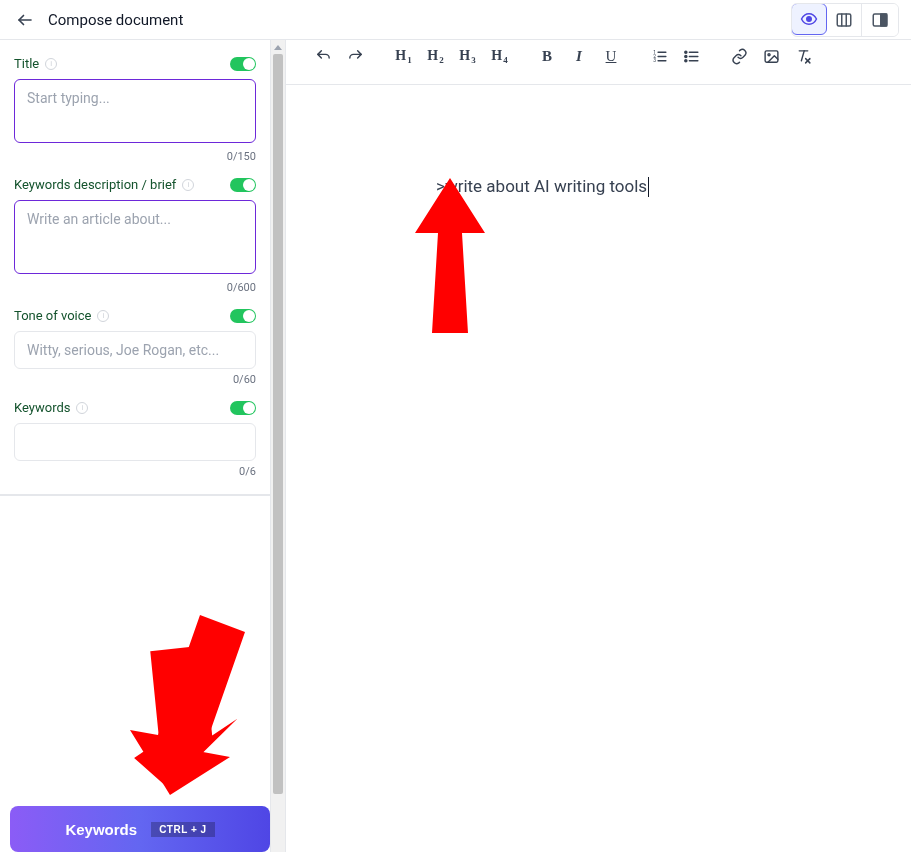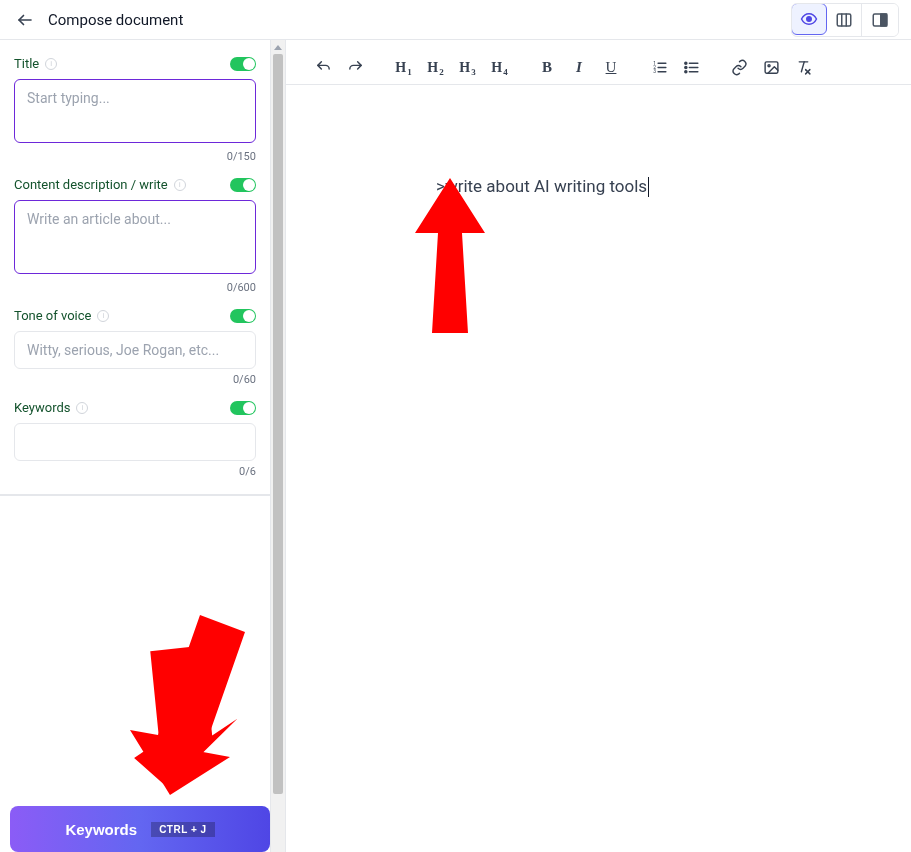--- a/index.html
+++ b/index.html
@@ -53,21 +53,21 @@
 
   .sidebar-spacer { flex: 1; border-top: 1px solid #e5e7eb; }
 
   .compose-wrap { padding: 0; }
   .compose-btn { width: 260px; margin: 0 0 0 10px; height: 46px; border: none; border-radius: 8px; background: linear-gradient(90deg, #8b5cf6 0%, #6366f1 50%, #4f46e5 100%); color: #fff; font-size: 15px; font-weight: 600; display: flex; align-items: center; justify-content: center; gap: 14px; cursor: pointer; }
   .compose-shortcut { background: rgba(0,0,0,0.25); padding: 2px 8px; border-radius: 0; font-size: 10px; font-weight: 700; letter-spacing: 0.5px; }
 
   
   .editor { flex: 1; display: flex; flex-direction: column; border-left: 1px solid #e5e7eb; }
   .toolbar { display: flex; align-items: center; gap: 2px; padding: 8px 22px; border-bottom: 1px solid #e5e7eb; }
-  .tbtn { width: 30px; height: 28px; display: flex; align-items: flex-end; justify-content: center; cursor: pointer; color: #374151; border-radius: 4px; }
+  .tbtn { width: 30px; height: 28px; display: flex; align-items: flex-start; justify-content: center; cursor: pointer; color: #374151; border-radius: 4px; }
   .tbtn svg { width: 17px; height: 17px; }
   .tbtn .h-label { font-family: Georgia, serif; font-weight: 600; font-size: 14px; position: relative; }
   .tbtn .h-sub { font-size: 9px; position: relative; top: 3px; left: 1px; }
   .tool-gap { width: 14px; }
 
   .editor-canvas { flex: 1; padding: 90px 40px 40px 150px; position: relative; }
   .editor-text { font-size: 17px; color: #374151; position: relative; display: inline-block; }
   .cursor { display: inline-block; width: 1px; height: 20px; background: #111827; vertical-align: text-bottom; margin-left: 1px; position: relative; top: 2px; }
 
   
@@ -126,21 +126,21 @@
             </div>
             <div class="toggle"></div>
           </div>
           <textarea class="textarea ta-lg" placeholder="Start typing..." style=""></textarea>
           <div class="counter">0/150</div>
         </div>
 
         <div class="field">
           <div class="field-header">
             <div class="field-label-wrap">
-              <span class="field-label">Content description / write</span>
+              <span class="field-label">Keywords description / brief</span>
               <span class="info-icon">i</span>
             </div>
             <div class="toggle"></div>
           </div>
           <textarea class="textarea ta-md" placeholder="Write an article about..." style=""></textarea>
           <div class="counter">0/600</div>
         </div>
 
         <div class="field">
           <div class="field-header">

